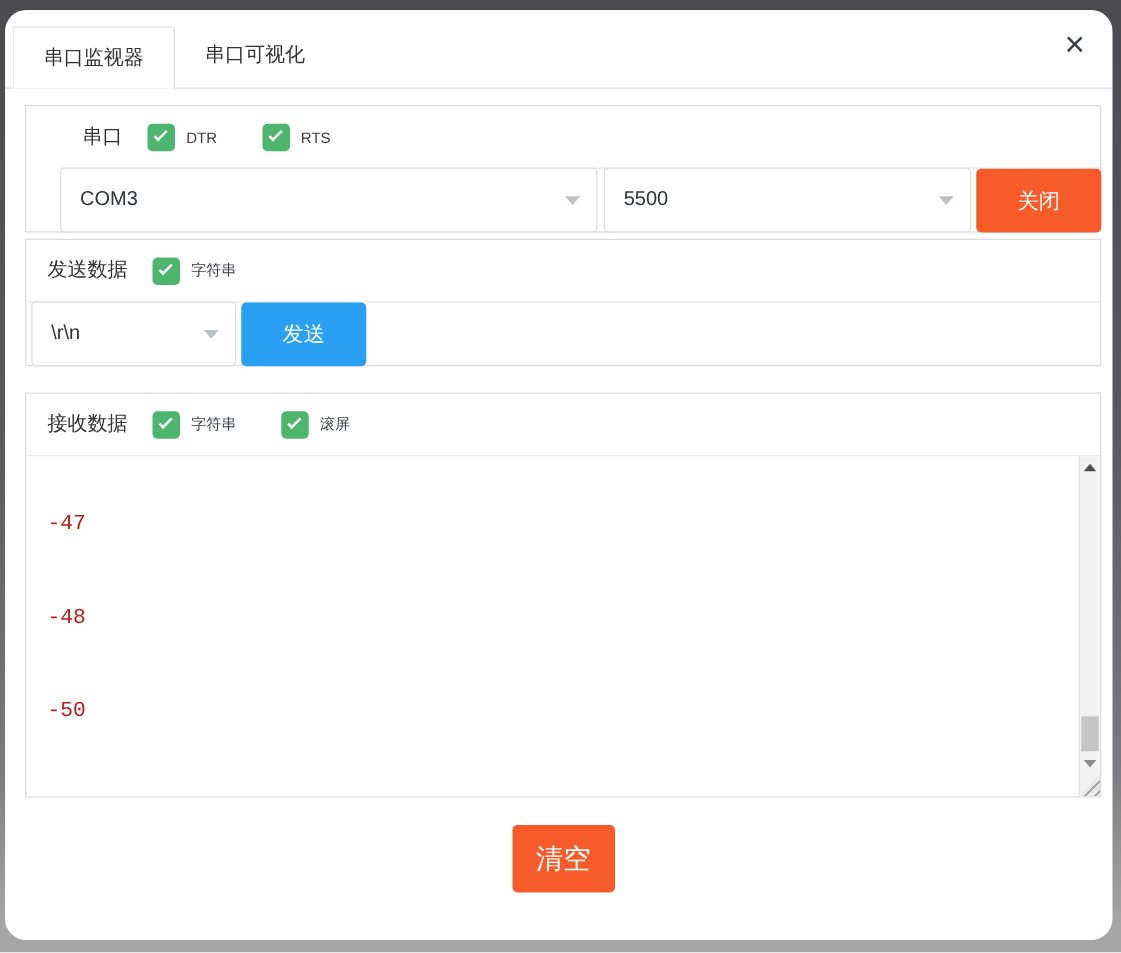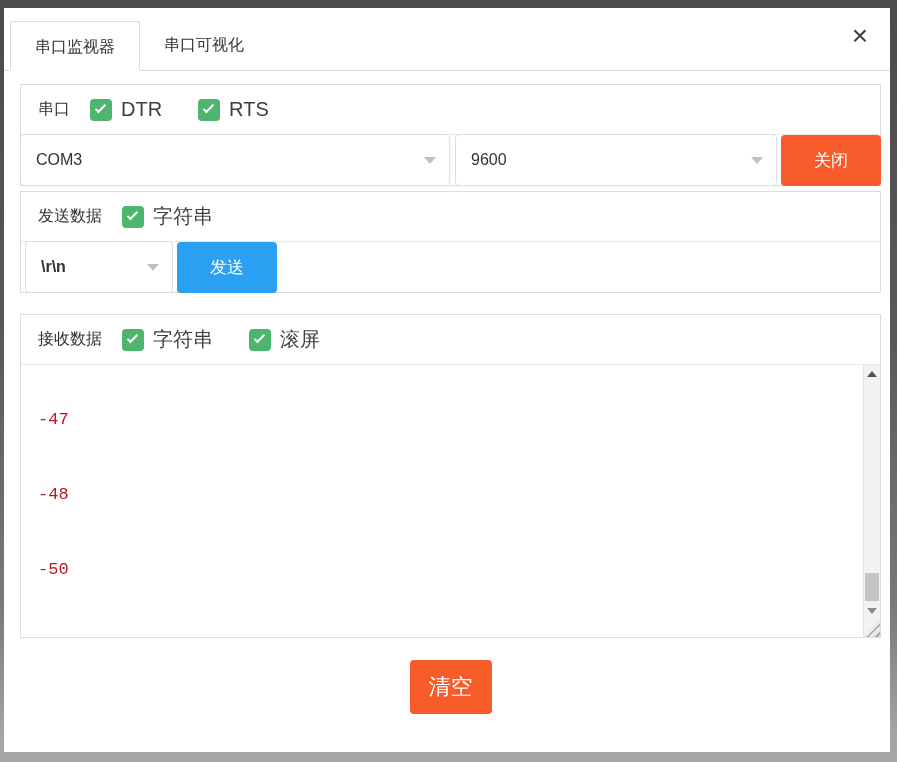--- a/index.html
+++ b/index.html
@@ -4,21 +4,21 @@
 <style>
   * { box-sizing: border-box; margin: 0; padding: 0; }
   html,body { width:897px; height:762px; }
   body { font-family: "Liberation Sans", sans-serif; }
   .stage {
     position: relative; width: 897px; height: 762px; overflow: hidden;
     background: linear-gradient(180deg, #4b4b4d 0%, #59595b 45%, #7a7a7c 80%, #a6a6a6 97%);
   }
   .dialog {
     position: absolute; left: 4px; top: 8px; width: 886px; height: 744px;
-    background: #fff; border-radius: 0; overflow: hidden;
+    background: #fff; border-radius: 17px; overflow: hidden;
   }
   
   .tabbar {
     position: relative; height: 63px; display: flex; align-items: flex-end;
     border-bottom: 1px solid #dcdcdc; padding-left: 6px;
   }
   .tab {
     height: 50px; line-height: 49px; padding: 0 24px; font-size: 16px;
     color: #303133; cursor: pointer; background: transparent; white-space: nowrap;
   }
@@ -26,39 +26,39 @@
     background: #fff; border: 1px solid #dcdcdc; border-bottom: 1px solid #fff;
     margin-bottom: -1px; border-radius: 2px 2px 0 0;
   }
   .close-x {
     position: absolute; top: 14px; right: 22px; font-size: 28px; line-height: 28px;
     color: #3c4046; cursor: pointer; font-weight: 400;
   }
   
   .content { padding: 0 9px 0 16px; }
   .section { border: 1px solid #dcdcdc; background: #fff; }
-  .section.s1 { margin-top: 13px; }
+  .section.s1 { margin-top: 13px; padding-left: 28px; }
   .section.s2 { margin-top: 5px; }
   .section.s3 { margin-top: 21px; }
   .sec-header {
     display: flex; align-items: center; height: 50px; padding: 0 17px;
     border-bottom: 1px solid #e9e9e9; font-size: 16px; color: #303133;
   }
   .sec-title { margin-right: 20px; }
   .cb-group { display: flex; align-items: center; margin-right: 36px; }
   .checkbox {
     width: 22px; height: 22px; border-radius: 4px; background: var(--checkbox-green, #4db56e);
     position: relative; cursor: pointer; flex: none;
   }
   .checkbox .mark {
     position: absolute; left: 5px; top: 6px; width: 11px; height: 5px;
     border-left: 2px solid #fff; border-bottom: 2px solid #fff;
     transform: rotate(-45deg);
   }
-  .cb-label { margin-left: 9px; color: #3a3d42; font-size: 20px; }
+  .cb-label { margin-left: 9px; color: #3a3d42; font-size: 12px; }
   
   .control-row { display: flex; height: 50px; align-items: stretch; }
   .select, .text-input {
     position: relative; border: 1px solid #dcdcdc; border-radius: 4px;
     background: #fff; display: flex; align-items: center; padding: 0 34px 0 15px;
     font-size: 16px; color: #2f3237; cursor: pointer;
     margin: -1px 0 -1px 0;
   }
   .control-row > :first-child { margin-left: -1px; }
   .caret {
@@ -75,21 +75,21 @@
   .btn-orange { background: var(--accent-orange, #f65b29); }
   .btn-blue   { background: var(--accent-blue, #2aa0f2); }
   .sel-port { flex: none; width: 430px; text-align: center; }
   .sel-baud { flex: 1; }
   .text-input { flex: 1; padding-right: 15px; cursor: text; }
   .text-input input {
     border: none; outline: none; width: 100%; font-size: 16px;
     font-family: inherit; color: #2f3237; background: transparent;
   }
   .text-input input::placeholder { color: #bdbdbd; }
-  .sel-eol { flex: none; width: 148px; font-weight: bold; }
+  .sel-eol { flex: none; width: 164px; }
   
   .receive-body { display: flex; height: 272px; }
   .receive-text {
     flex: 1; overflow: hidden; padding-left: 17px; margin-top: -8px;
     font-family: Liberation Mono, monospace; font-size: 17px;
     line-height: 25px; color: #b91c1c; white-space: pre;
   }
   .vscrollbar {
     flex: none; width: 17px; background: #f2f2f2; display: flex;
     flex-direction: column; border-left: 1px solid #e4e4e4;
@@ -146,21 +146,21 @@
             <span class="cb-label">RTS</span>
           </span>
         </div>
         <div class="control-row">
           <div class="select sel-port">
             <span>COM3</span>
             <span class="caret"></span>
           </div>
           <div class="gap5"></div>
           <div class="select sel-baud">
-            <span>9600</span>
+            <span>5500</span>
             <span class="caret"></span>
           </div>
           <div class="gap4"></div>
           <button class="row-btn btn-orange">关闭</button>
         </div>
       </div>
 
       <div class="section s2">
         <div class="sec-header">
           <span class="sec-title">发送数据</span>

